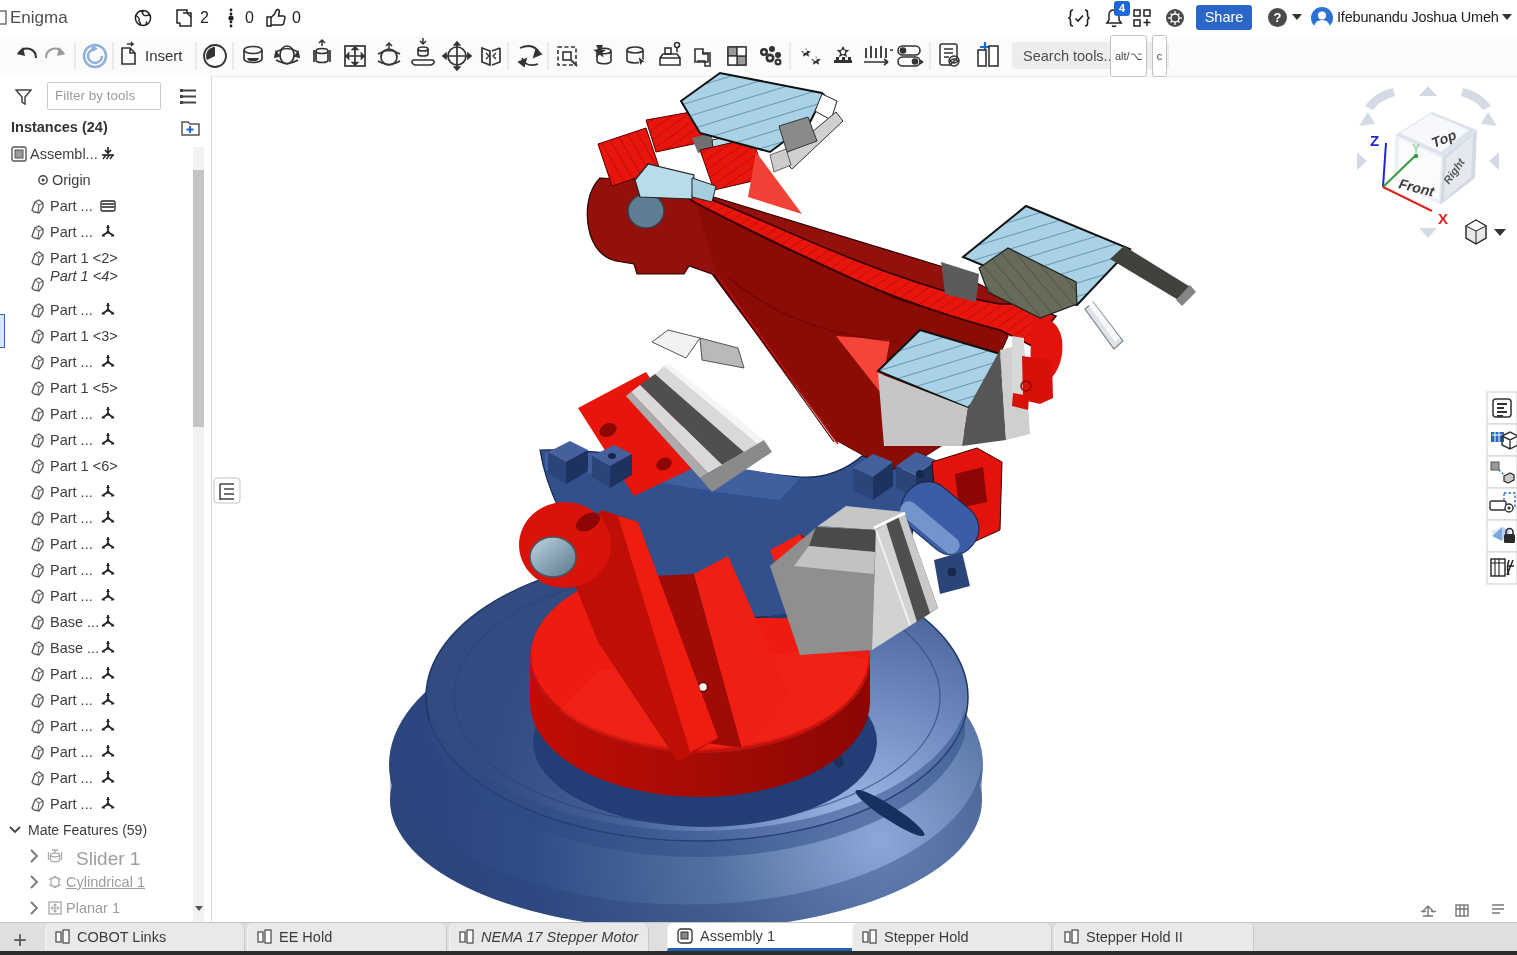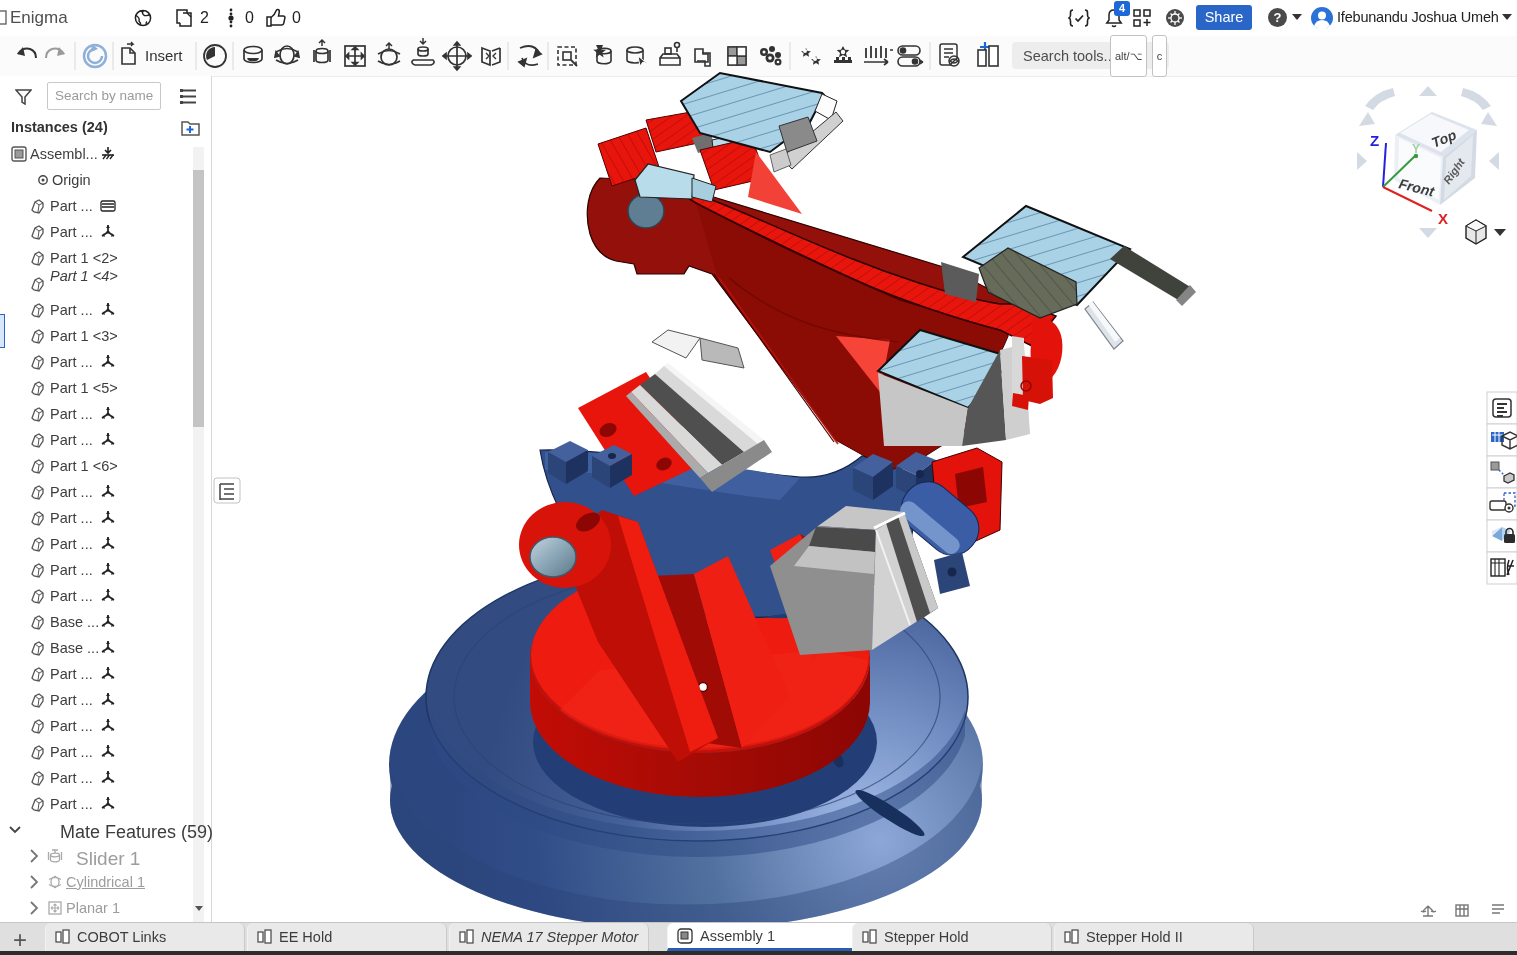--- a/index.html
+++ b/index.html
@@ -256,21 +256,21 @@
 <div class="t" style="left:145px;top:11px;font-size:15px;color:#333;">Insert</div>
 <div class="t" style="left:1012px;top:6px;width:157px;height:27px;background:#ededed;border-radius:4px;"></div>
 <div class="t" style="left:1023px;top:12px;font-size:14.5px;color:#4d4d4d;">Search tools...</div>
 <div class="t" style="left:1110px;top:10px;"><kbd>alt/⌥</kbd> <kbd>c</kbd></div>
 </div>
 <div id="lpanel">
  <svg class="abs" style="left:15px;top:13px" width="17" height="16" viewBox="0 0 17 16">
       <path d="M1 1 h15 l-6 7 v7 l-3-2 v-5 z" fill="none" stroke="#444" stroke-width="1.5"></path>
     </svg>
  <div class="t" style="left:47px;top:6px;width:112px;height:26px;border:1px solid #c9c9c9;border-radius:2px;"></div>
- <div class="t" style="left:55px;top:12px;font-size:13.5px;color:#9b9b9b;">Search by name</div>
+ <div class="t" style="left:55px;top:12px;font-size:13.5px;color:#9b9b9b;">Filter by tools</div>
  <svg class="abs" style="left:179px;top:12px" width="18" height="17" viewBox="0 0 18 17">
       <g stroke="#444" stroke-width="2">
         <line x1="1" y1="2.5" x2="17" y2="2.5"></line>
         <line x1="1" y1="8.5" x2="17" y2="8.5"></line>
         <line x1="1" y1="14.5" x2="17" y2="14.5"></line>
       </g>
       <g stroke="#444" stroke-width="3">
         <line x1="1" y1="2.5" x2="4" y2="2.5"></line>
         <line x1="1" y1="8.5" x2="4" y2="8.5"></line>
         <line x1="1" y1="14.5" x2="4" y2="14.5"></line>
@@ -674,21 +674,21 @@
     <div class="t" style="left:50px;top:562px;font-size:14.5px;color:#3d3d3d;">Part ...</div>
     <div class="t" style="left:50px;top:588px;font-size:14.5px;color:#3d3d3d;">Part ...</div>
     <div class="t" style="left:50px;top:614px;font-size:14.5px;color:#3d3d3d;">Base ...</div>
     <div class="t" style="left:50px;top:640px;font-size:14.5px;color:#3d3d3d;">Base ...</div>
     <div class="t" style="left:50px;top:666px;font-size:14.5px;color:#3d3d3d;">Part ...</div>
     <div class="t" style="left:50px;top:692px;font-size:14.5px;color:#3d3d3d;">Part ...</div>
     <div class="t" style="left:50px;top:718px;font-size:14.5px;color:#3d3d3d;">Part ...</div>
     <div class="t" style="left:50px;top:744px;font-size:14.5px;color:#3d3d3d;">Part ...</div>
     <div class="t" style="left:50px;top:770px;font-size:14.5px;color:#3d3d3d;">Part ...</div>
     <div class="t" style="left:50px;top:796px;font-size:14.5px;color:#3d3d3d;">Part ...</div>
-    <div class="t" style="left:28px;top:822px;font-size:18px;color:#3d3d3d;margin-left:32px;">Mate Features (59)</div>
+    <div class="t" style="left:28px;top:822px;font-size:14px;color:#3d3d3d;">Mate Features (59)</div>
     <div class="t" style="left:76px;top:848px;font-size:19px;color:#9d9d9d;">Slider 1</div>
     <div class="t" style="left:66px;top:874px;font-size:14.5px;color:#9d9d9d;text-decoration:underline;">Cylindrical 1</div>
     <div class="t" style="left:66px;top:900px;font-size:14.5px;color:#9d9d9d;">Planar 1</div>
   </div>
 <div id="tabbar">
  <div class="t" style="left:13px;top:3px;font-size:24px;color:#555;">+</div>
  <div class="tab" style="left:45px;width:200px;">
       <svg width="15" height="16" viewBox="0 0 15 16">
         <g fill="#fff" stroke="#444" stroke-width="1.2">
           <rect x="1" y="3" width="5" height="10"></rect>

